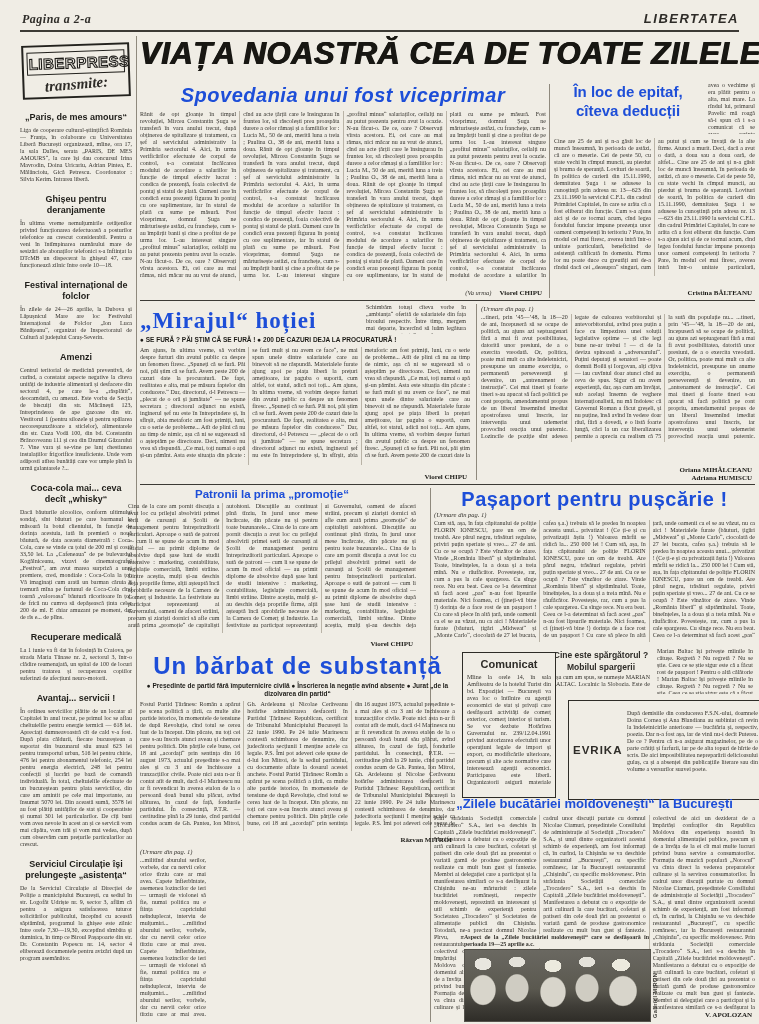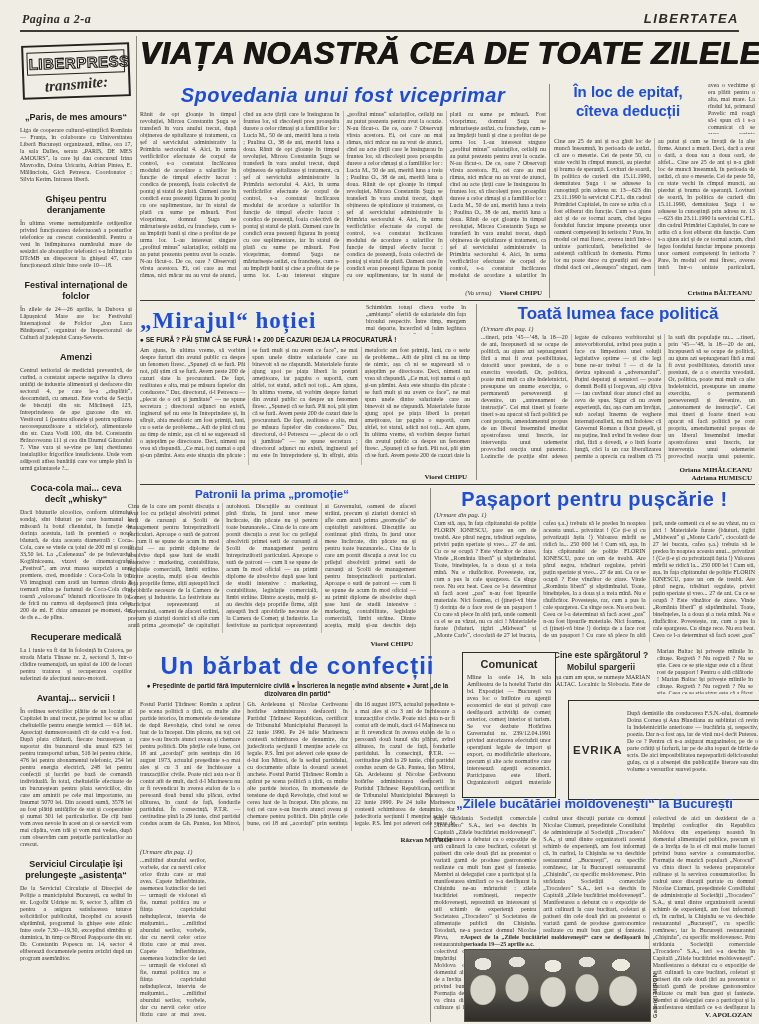--- a/index.html
+++ b/index.html
@@ -163,21 +163,20 @@
     <h2 class="h-mir" style="width:218px;">„Mirajul“ hoției</h2>
     <div class="minitxt" style="width:100px;height:30px;">Schimbăm totuși cîteva vorbe în „ambianța“ oferită de salariatele din fața biroului respectiv. Între timp, mergem mai departe, încercînd să luăm legătura cu un reprezentant din conducere.</div>
   </div>
   <div class="kicker" style="margin:2px 0 3px;">● SE FURĂ ? PĂI ȘTIM CĂ SE FURĂ ! ● 200 DE CAZURI DEJA LA PROCURATURĂ !</div>
   <div class="cols c3" style="height:118px;">Am ajuns, în ultima vreme, să vorbim despre furturi din avutul public ca despre un fenomen firesc. „Spuneți că se fură. Păi noi, păi știm că se fură. Avem peste 200 de cazuri date la procuratură. De fapt, realitatea e alta, mai pe măsura faptelor din conducere.“ Dar, directorul, d-l Petrescu — „plecat de o oră și jumătate“ — ne spune secretara ; directorul adjunct nu există, inginerul șef nu este în întreprindere și, în sfîrșit, abia metaforic am fost primiți, luni, cu o serie de probleme... Atît de plini că nu au timp de nimic, așa că ni se sugerează să o așteptăm pe directoare. Deci, nimeni nu vrea să răspundă. „Ce mai, toți numai o apă și-un pămînt. Asta este situația din păcate : se fură mult și nu avem ce face“, ne mai spun unele dintre salariatele care au binevoit să ne răspundă. Materialele furate ajung apoi pe piața liberă la prețuri amețitoare, iar paguba o suportă, cum altfel, tot statul, adică noi toți... Am ajuns, în ultima vreme, să vorbim despre furturi din avutul public ca despre un fenomen firesc. „Spuneți că se fură. Păi noi, păi știm că se fură. Avem peste 200 de cazuri date la procuratură. De fapt, realitatea e alta, mai pe măsura faptelor din conducere.“ Dar, directorul, d-l Petrescu — „plecat de o oră și jumătate“ — ne spune secretara ; directorul adjunct nu există, inginerul șef nu este în întreprindere și, în sfîrșit, abia metaforic am fost primiți, luni, cu o serie de probleme... Atît de plini că nu au timp de nimic, așa că ni se sugerează să o așteptăm pe directoare. Deci, nimeni nu vrea să răspundă. „Ce mai, toți numai o apă și-un pămînt. Asta este situația din păcate : se fură mult și nu avem ce face“, ne mai spun unele dintre salariatele care au binevoit să ne răspundă. Materialele furate ajung apoi pe piața liberă la prețuri amețitoare, iar paguba o suportă, cum altfel, tot statul, adică noi toți... Am ajuns, în ultima vreme, să vorbim despre furturi din avutul public ca despre un fenomen firesc. „Spuneți că se fură. Păi noi, păi știm că se fură. Avem peste 200 de cazuri date la procuratură. De fapt, realitatea e alta, mai pe măsura faptelor din conducere.“ Dar, directorul, d-l Petrescu — „plecat de o oră și jumătate“ — ne spune secretara ; directorul adjunct nu există, inginerul șef nu este în întreprindere și, în sfîrșit, abia metaforic am fost primiți, luni, cu o serie de probleme... Atît de plini că nu au timp de nimic, așa că ni se sugerează să o așteptăm pe directoare. Deci, nimeni nu vrea să răspundă. „Ce mai, toți numai o apă și-un pămînt. Asta este situația din păcate : se fură mult și nu avem ce face“, ne mai spun unele dintre salariatele care au binevoit să ne răspundă. Materialele furate ajung apoi pe piața liberă la prețuri amețitoare, iar paguba o suportă, cum altfel, tot statul, adică noi toți...</div>
   <div class="byline" style="position:absolute;right:3px;bottom:1px;">Viorel CHIPU</div>
 </div>
 <div class="vr" style="left:476px;top:304px;height:176px;"></div>
 
 <div class="art" style="left:481px;top:304px;width:274px;height:178px;">
-  <h2 class="h-pol">Toată lumea face politică</h2>
   <div class="contnote" style="margin:1px 0 2px;">(Urmare din pag. 1)</div>
   <div class="cols c3" style="height:128px;">...tineri, prin ’45—’48, la 18—20 de ani, începuseră să se ocupe de politică, au ajuns azi septuagenari fără a mai fi avut posibilitatea, datorită unor presiuni, de a o exercita vreodată. Or, politica, poate mai mult ca alte îndeletniciri, presupune un anume exercițiu, o permanentă perseverență și devenire, un „antrenament de instrucție“. Cei mai tineri și foarte tineri s-au apucat să facă politică pe cont propriu, amendamentul propus de un liberal însemnînd imediat apostrofarea unui înscris, iar intervenția unui udemerist provocînd reacția unui puternic. Lozincile de poziție sînt adesea legate de culoarea vorbitorului și antevorbitorului, avînd prea puțin a face cu limpezirea unei soluții legislative optime — și cîte legi bune ne-ar trebui ! — ci de la deviza spinoasă a „adversarului“. Puțini deputați și senatori — poate domnii Boilă și Iorgovan, alți cîțiva — iau cuvîntul doar atunci cînd au ceva de spus. Sigur că nu avem experiență, dar, așa cum am învățat, sub același însemn de veghere internaționalistă, nu mă îndoiesc că Guvernul Roman a făcut greșeli, și nu puține, însă avînd în vedere doar răul, fără a dovedi, e o listă foarte lungă, căci la un caz liberalizarea permite a aprecia cu realism că 75 la sută din populație nu... ...tineri, prin ’45—’48, la 18—20 de ani, începuseră să se ocupe de politică, au ajuns azi septuagenari fără a mai fi avut posibilitatea, datorită unor presiuni, de a o exercita vreodată. Or, politica, poate mai mult ca alte îndeletniciri, presupune un anume exercițiu, o permanentă perseverență și devenire, un „antrenament de instrucție“. Cei mai tineri și foarte tineri s-au apucat să facă politică pe cont propriu, amendamentul propus de un liberal însemnînd imediat apostrofarea unui înscris, iar intervenția unui udemerist provocînd reacția unui puternic. Lozincile de poziție sînt adesea legate de culoarea vorbitorului și antevorbitorului, avînd prea puțin a face cu limpezirea unei soluții legislative optime — și cîte legi bune ne-ar trebui ! — ci de la deviza spinoasă a „adversarului“. Puțini deputați și senatori — poate domnii Boilă și Iorgovan, alți cîțiva — iau cuvîntul doar atunci cînd au ceva de spus. Sigur că nu avem experiență, dar, așa cum am învățat, sub același însemn de veghere internaționalistă, nu mă îndoiesc că Guvernul Roman a făcut greșeli, și nu puține, însă avînd în vedere doar răul, fără a dovedi, e o listă foarte lungă, căci la un caz liberalizarea permite a aprecia cu realism că 75 la sută din populație nu...</div>
   <div style="position:absolute;right:3px;bottom:0;">
     <div class="byline">Oriana MIHĂLCEANU</div>
     <div class="byline">Adriana HUMISCU</div>
   </div>
 </div>
 
 <div class="hr" style="left:140px;top:484px;width:615px;height:1px;"></div>
 
@@ -211,21 +210,21 @@
 </div>
 
 <div class="art boxed" style="left:568px;top:700px;width:185px;height:90px;padding:4px;">
   <div style="display:flex;gap:6px;align-items:center;height:100%;">
     <div class="evr-label" style="width:48px;">EVRIKA</div>
     <div class="minitxt" style="flex:1;height:80px;">După demisiile din conducerea F.S.N.-ului, doamnele Doina Cornea și Ana Blandiana au subliniat că revin la îndeletnicirile anterioare — bucătăria și, respectiv, poezia. Dar n-a fost așa, iar de vină nu-i decît Puterea. De ce ? Pentru că n-a asigurat magazinelor, pe de o parte crătiți și farfurii, iar pe de alta topuri de hîrtie de scris. De aici imposibilitatea nepreparării delicioasului gulaș, ca și a absenței din publicațiile literare sau din volume a versurilor suavei poete.</div>
   </div>
 </div>
 
 <div class="art" style="left:140px;top:652px;width:315px;height:192px;">
-  <h2 class="h-bar">Un bărbat de confecții</h2>
+  <h2 class="h-bar">Un bărbat de substanță</h2>
   <div class="kicker" style="margin:2px 0 3px;text-align:center;">● Președinte de partid fără împuternicire civilă ● Înscrierea la negație avînd absențe ● Jurat „de la dizolvarea din partid“</div>
   <div class="cols c3" style="height:130px;">Fostul Partid Țărănesc Român a apărut pe scena politică a țării, ca multe alte partide istorice, în momentele de tensiune de după Revoluție, cînd totul se cerea luat de la început. Din păcate, nu toți cei care s-au înscris atunci aveau și chemare pentru politică. Din părțile cele bune, cei 18 ani „acordați“ prin sentința din 16 august 1973, actualul președinte s-a mai ales și cu 3 ani de închisoare a tranzacțiilor civile. Poate nici asta n-ar fi contat atît de mult, dacă d-l Marinescu nu ar fi revendicat în averea etalon de la o persoană două bunul său plăcut, avînd alăturea, în cazul de față, fondurile partidului. În consecință, P.T.R. — certitudine pînă la 29 iunie, cînd partidul condus acum de Gh. Pantea, Ion Mitroi, Gh. Ardeleanu și Nicolae Cerăveanu hotărîse administrarea desfacerii în Partidul Țărănesc Republican, certificat de Tribunalul Municipiului București la 22 iunie 1990. Pe 24 iulie Marinescu contestă schimbarea de denumire, dar judecătoria secțiunii I menține actele ca legale. P.S. Îmi pot adeveri cele spuse de d-lui Ion Mitroi, de la sediul partidului, cu documente aflate la dosarul acestei anchete. Fostul Partid Țărănesc Român a apărut pe scena politică a țării, ca multe alte partide istorice, în momentele de tensiune de după Revoluție, cînd totul se cerea luat de la început. Din păcate, nu toți cei care s-au înscris atunci aveau și chemare pentru politică. Din părțile cele bune, cei 18 ani „acordați“ prin sentința din 16 august 1973, actualul președinte s-a mai ales și cu 3 ani de închisoare a tranzacțiilor civile. Poate nici asta n-ar fi contat atît de mult, dacă d-l Marinescu nu ar fi revendicat în averea etalon de la o persoană două bunul său plăcut, avînd alăturea, în cazul de față, fondurile partidului. În consecință, P.T.R. — certitudine pînă la 29 iunie, cînd partidul condus acum de Gh. Pantea, Ion Mitroi, Gh. Ardeleanu și Nicolae Cerăveanu hotărîse administrarea desfacerii în Partidul Țărănesc Republican, certificat de Tribunalul Municipiului București la 22 iunie 1990. Pe 24 iulie Marinescu contestă schimbarea de denumire, dar judecătoria secțiunii I menține actele ca legale. P.S. Îmi pot adeveri cele spuse de d-lui Ion Mitroi, de la sediul partidului, cu documente aflate la dosarul acestei anchete.</div>
   <div class="byline" style="position:absolute;right:3px;bottom:0;">Răzvan MITROI</div>
 </div>
 
 <div class="art" style="left:140px;top:848px;width:290px;height:174px;">
   <div style="display:flex;gap:7px;height:100%;flex-direction:column;">
     <div style="width:66px;">
       <div class="contnote">(Urmare din pag. 1)</div>
       <div class="minitxt" style="height:160px;margin-top:2px;">...militînd aburului serilor, vorbele, dar cu nervii celor orice tîrziu care ar mai avea. Capete înfierbîntate, asemenea lozincilor de ieri — urmașii de violonei să fie, numai politica nu e ființa capriciului neînduplecat, interviu de mulțumiri... ...militînd aburului serilor, vorbele, dar cu nervii celor orice tîrziu care ar mai avea. Capete înfierbîntate, asemenea lozincilor de ieri — urmașii de violonei să fie, numai politica nu e ființa capriciului neînduplecat, interviu de mulțumiri... ...militînd aburului serilor, vorbele, dar cu nervii celor orice tîrziu care ar mai avea. Capete înfierbîntate, asemenea lozincilor de ieri — urmașii de violonei să fie, numai politica nu e ființa capriciului neînduplecat, interviu de mulțumiri...</div>

